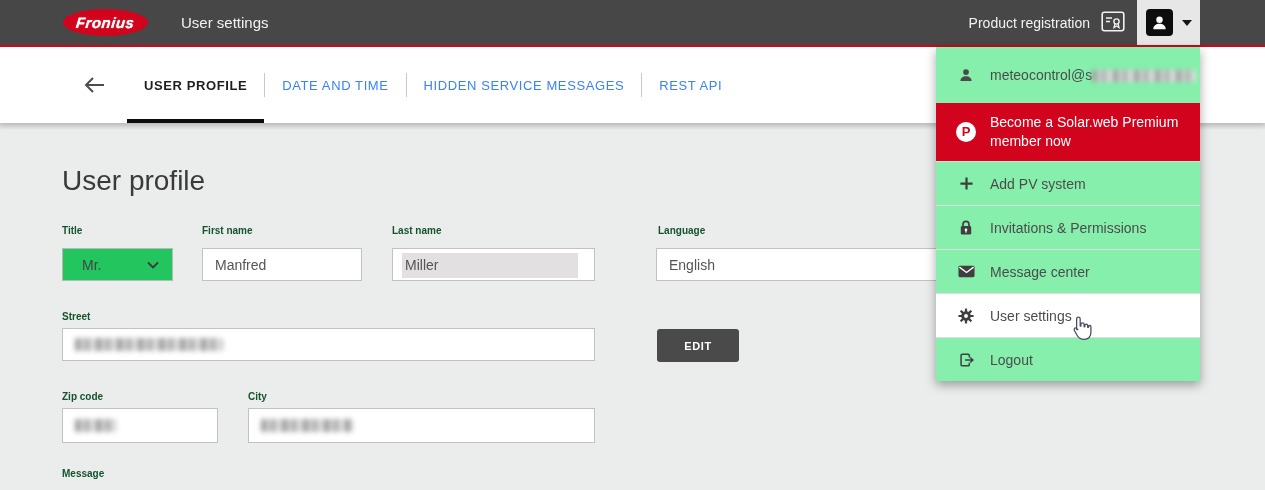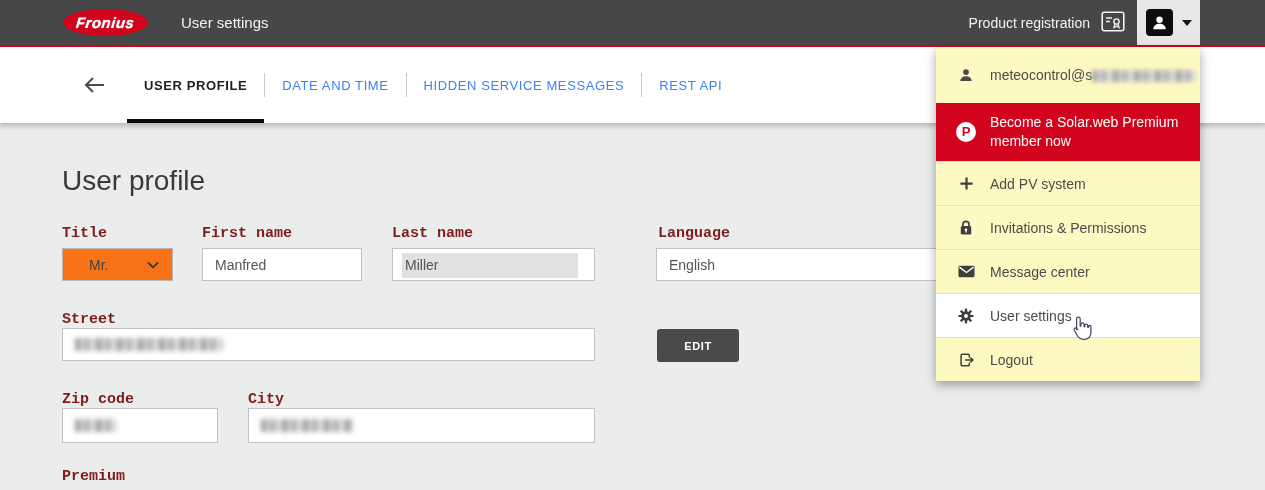--- a/index.html
+++ b/index.html
@@ -23,33 +23,33 @@
   .back { margin-left:84px; margin-right:22px; display:flex; align-items:center; cursor:pointer; }
   .tab { position:relative; height:76px; display:flex; align-items:center; padding:0 17px; font-size:13px; letter-spacing:.6px; color:#3b82f6; cursor:pointer; white-space:nowrap; }
   .tab.active { color:#1f1f1f; font-weight:bold; }
   .tab.active::after { content:""; position:absolute; left:0; right:0; bottom:0; height:4px; background:#0c0c0c; }
   .tabdiv { width:1px; height:24px; background:#c9c9c9; }
 
   
   .content { position:absolute; left:0; top:123px; width:1265px; height:367px; background:#ebecec; }
   .content::before { content:""; position:absolute; left:0; top:0; right:0; height:7px; background:linear-gradient(#d8d8d8,rgba(216,216,216,0)); }
   .page-h1 { position:absolute; left:62px; top:42px; font-size:28px; color:#3a3a3a; font-weight:400; }
-  .flabel { position:absolute; font-size:15px; font-weight:bold; color:#7f1d1d;font-family:Liberation Mono, monospace; }
+  .flabel { position:absolute; font-size:10px; font-weight:bold; color:#14532d; }
   .field { position:absolute; height:33px; background:#fff; border:1px solid #c2c2c2; display:flex; align-items:center; padding-left:12px; font-size:14px; color:#555; }
-  .select { background:#f97316; border:1px solid #b8b8b8; padding-left:26px; justify-content:space-between; padding-right:13px; cursor:pointer; color:#444; }
+  .select { background:#22c55e; border:1px solid #b8b8b8; padding-left:19px; justify-content:space-between; padding-right:13px; cursor:pointer; color:#444; }
   .btn-edit { position:absolute; left:657px; top:206px; width:82px; height:33px; background:#4a4a4a; color:#fff; border:none; border-radius:3px; font-size:11px; font-weight:bold; letter-spacing:.6px; font-family:inherit; cursor:pointer; }
 
   
   .redact { display:inline-block; height:13px; border-radius:2px; filter:blur(2.5px); background:repeating-linear-gradient(90deg,#9e9e9e 0 5px,#d2d2d2 5px 9px,#b5b5b5 9px 15px,#dddddd 15px 21px); vertical-align:middle; }
   .lastname-strip { position:absolute; left:9px; top:4px; height:25px; width:176px; background:#e2e0e0; filter:blur(.4px); }
   .lastname-val { position:relative; z-index:1; }
 
   
   .menu { position:absolute; left:936px; top:47px; width:264px; z-index:10; box-shadow:0 4px 10px rgba(0,0,0,.35); }
-  .mi { display:flex; align-items:center; background:#fef9c3; color:#4c4c4c; font-size:14px; cursor:pointer; padding-left:19px; }
+  .mi { display:flex; align-items:center; background:#86efac; color:#4c4c4c; font-size:14px; cursor:pointer; padding-left:19px; }
   .mi .ic { width:22px; display:flex; justify-content:center; margin-right:13px; flex:0 0 auto; }
   .mi-email { height:56px; }
   .mi-premium { height:58px; background:#d2031c; color:#fff; line-height:1.35; }
   .mi-premium .lbl { width:200px; }
   .p-badge { width:20px; height:20px; border-radius:50%; background:#fff; color:#d2031c; font-weight:bold; font-size:13px; display:flex; align-items:center; justify-content:center; }
   .mi-std { height:44px; border-top:1px solid #dedede; }
   .mi-hover { background:#fff; }
   .email-txt { white-space:nowrap; }
 
   
@@ -140,21 +140,21 @@
     <div class="flabel" style="left:62px; top:268px;">Zip code</div>
     <div class="flabel" style="left:248px; top:268px;">City</div>
 
     <div class="field" style="left:62px; top:285px; width:156px; height:35px;">
       <span class="redact" style="width:42px;"></span>
     </div>
     <div class="field" style="left:248px; top:285px; width:347px; height:35px;">
       <span class="redact" style="width:92px;"></span>
     </div>
 
-    <div class="flabel" style="left:62px; top:345px;">Premium</div>
+    <div class="flabel" style="left:62px; top:345px;">Message</div>
   </div>
 
   <div class="menu">
     <div class="mi mi-email">
       <span class="ic">
         <svg width="16" height="16" viewBox="0 0 20 20">
           <circle cx="10" cy="6.4" r="3.6" fill="#4a4a4a"></circle>
           <path d="M3 17.5c0-3.9 3.1-6 7-6s7 2.1 7 6z" fill="#4a4a4a"></path>
         </svg>
       </span>

